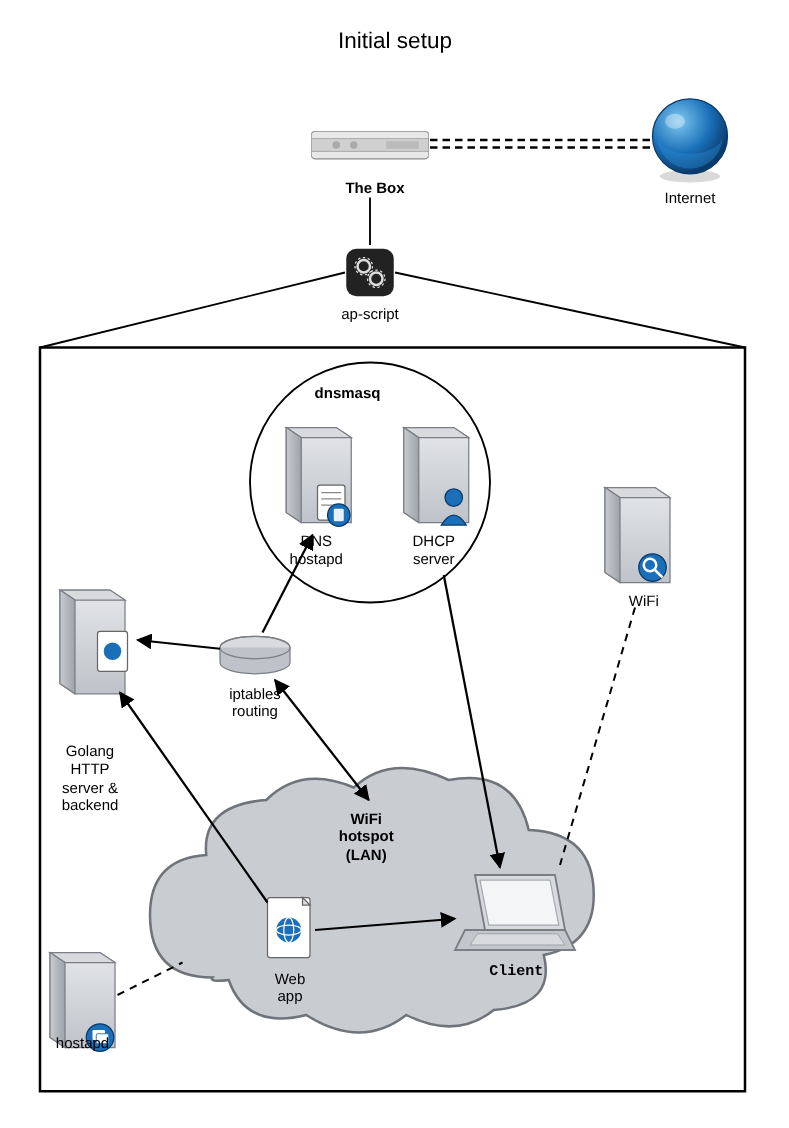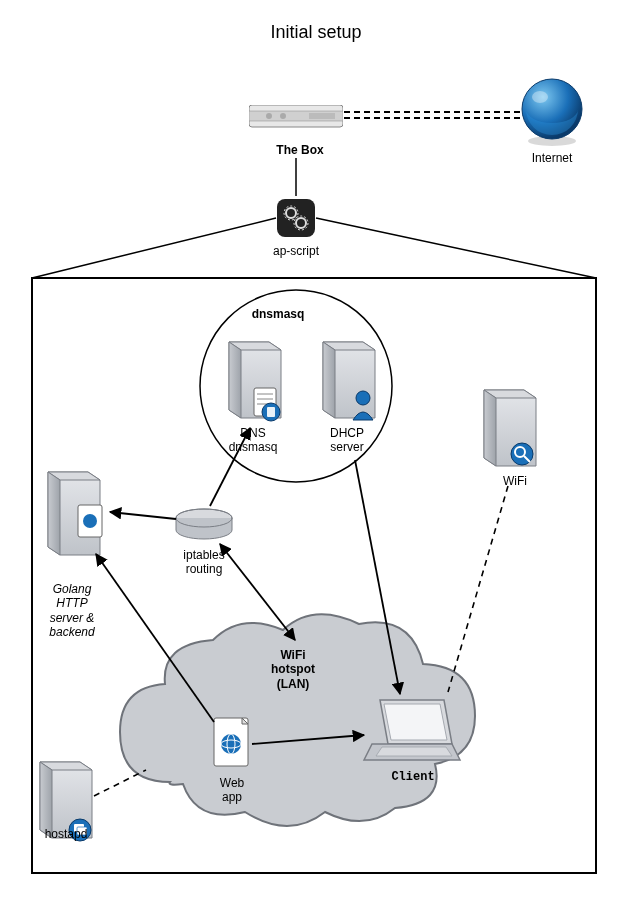--- a/index.html
+++ b/index.html
@@ -104,21 +104,21 @@
 
       <rect x="35" y="58" width="22" height="28" rx="2" fill="#fff" stroke="#666" stroke-width="1"></rect>
       <line x1="38" y1="64" x2="54" y2="64" stroke="#888" stroke-width="1"></line>
       <line x1="38" y1="69" x2="54" y2="69" stroke="#888" stroke-width="1"></line>
       <line x1="38" y1="74" x2="54" y2="74" stroke="#888" stroke-width="1"></line>
       <circle cx="52" cy="82" r="9" fill="#1a6fb8" stroke="#0a3a6a" stroke-width="1"></circle>
       <rect x="48" y="77" width="8" height="10" rx="1" fill="#fff" opacity="0.9"></rect>
     </svg>
   </div>
   <div class="label" style="left:228px; top:426px; width:50px; white-space:pre-line;">DNS
-dnsmasq</div>
+hostapd</div>
 
   <div class="node" style="left:313px; top:330px;">
     <svg width="70" height="98">
       <polygon points="10,12 50,12 62,20 62,88 22,88 10,80" fill="url(#srvFront)" stroke="#7a7e85" stroke-width="1"></polygon>
       <polygon points="10,12 50,12 62,20 22,20" fill="#d8dade" stroke="#7a7e85" stroke-width="1"></polygon>
       <polygon points="10,12 22,20 22,88 10,80" fill="url(#srvSide)" stroke="#7a7e85" stroke-width="1"></polygon>
 
       <circle cx="50" cy="68" r="7" fill="#1a6fb8" stroke="#0a3a6a" stroke-width="1"></circle>
       <path d="M40 90 q10 -16 20 0 z" fill="#1a6fb8" stroke="#0a3a6a" stroke-width="1"></path>
     </svg>
@@ -142,21 +142,21 @@
   <div class="node" style="left:38px; top:460px;">
     <svg width="80" height="110">
       <polygon points="10,12 50,12 62,20 62,95 22,95 10,87" fill="url(#srvFront)" stroke="#7a7e85" stroke-width="1"></polygon>
       <polygon points="10,12 50,12 62,20 22,20" fill="#d8dade" stroke="#7a7e85" stroke-width="1"></polygon>
       <polygon points="10,12 22,20 22,95 10,87" fill="url(#srvSide)" stroke="#7a7e85" stroke-width="1"></polygon>
 
       <rect x="40" y="45" width="24" height="32" rx="2" fill="#fff" stroke="#666" stroke-width="1"></rect>
       <circle cx="52" cy="61" r="7" fill="#1a6fb8"></circle>
     </svg>
   </div>
-  <div class="label" style="left:40px; top:582px; width:64px; white-space:pre-line;font-style:italic;">Golang
+  <div class="label" style="left:40px; top:594px; width:64px; white-space:pre-line;">Golang
 HTTP
 server &amp;
 backend</div>
 
   <div class="node" style="left:173px; top:506px;">
     <svg width="62" height="40">
       <ellipse cx="31" cy="12" rx="28" ry="9" fill="#d8dade" stroke="#7a7e85" stroke-width="1"></ellipse>
       <path d="M3 12 v12 a28 9 0 0 0 56 0 v-12" fill="#bfc3c9" stroke="#7a7e85" stroke-width="1"></path>
       <ellipse cx="31" cy="12" rx="28" ry="9" fill="none" stroke="#7a7e85" stroke-width="1"></ellipse>
     </svg>

